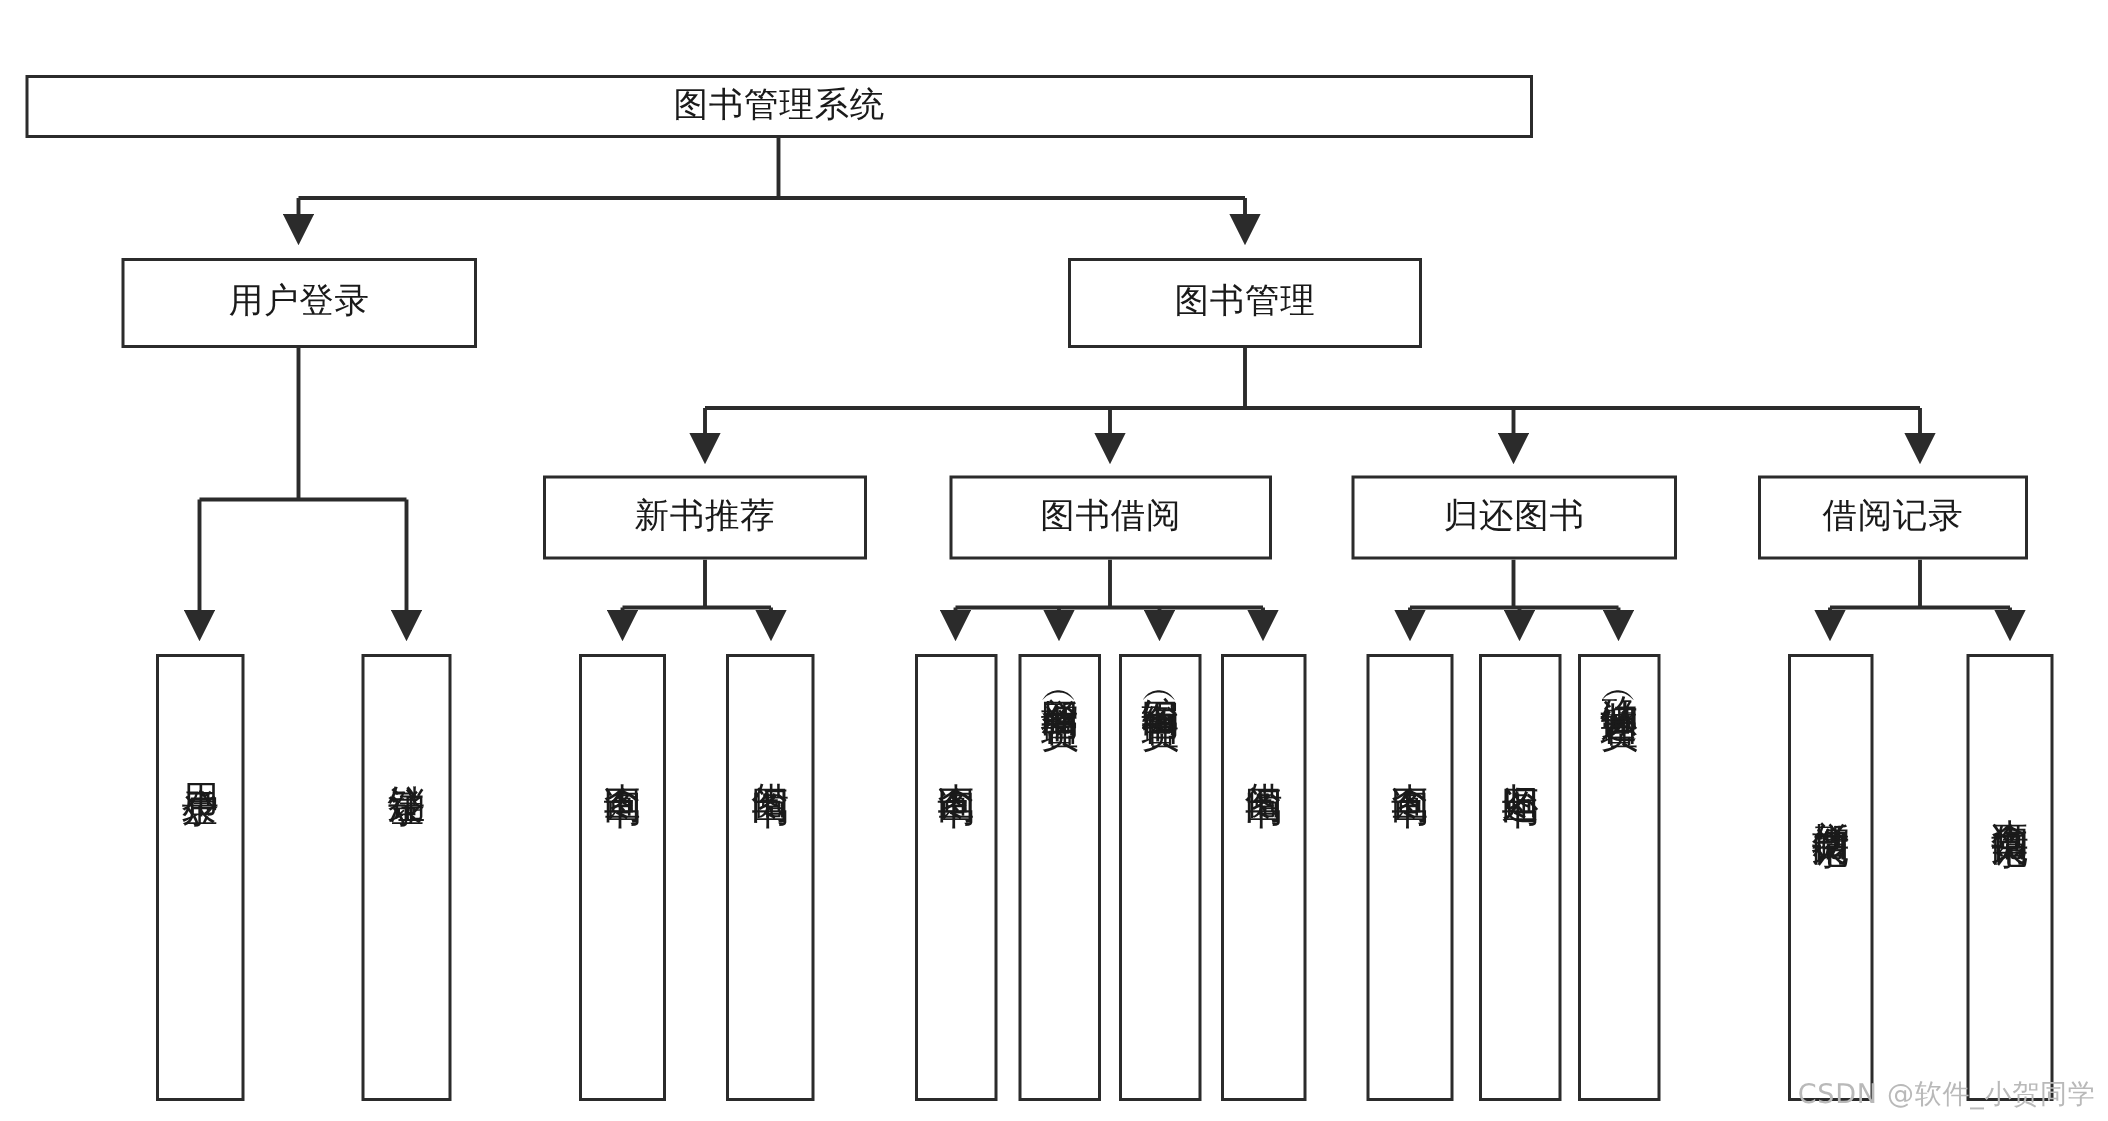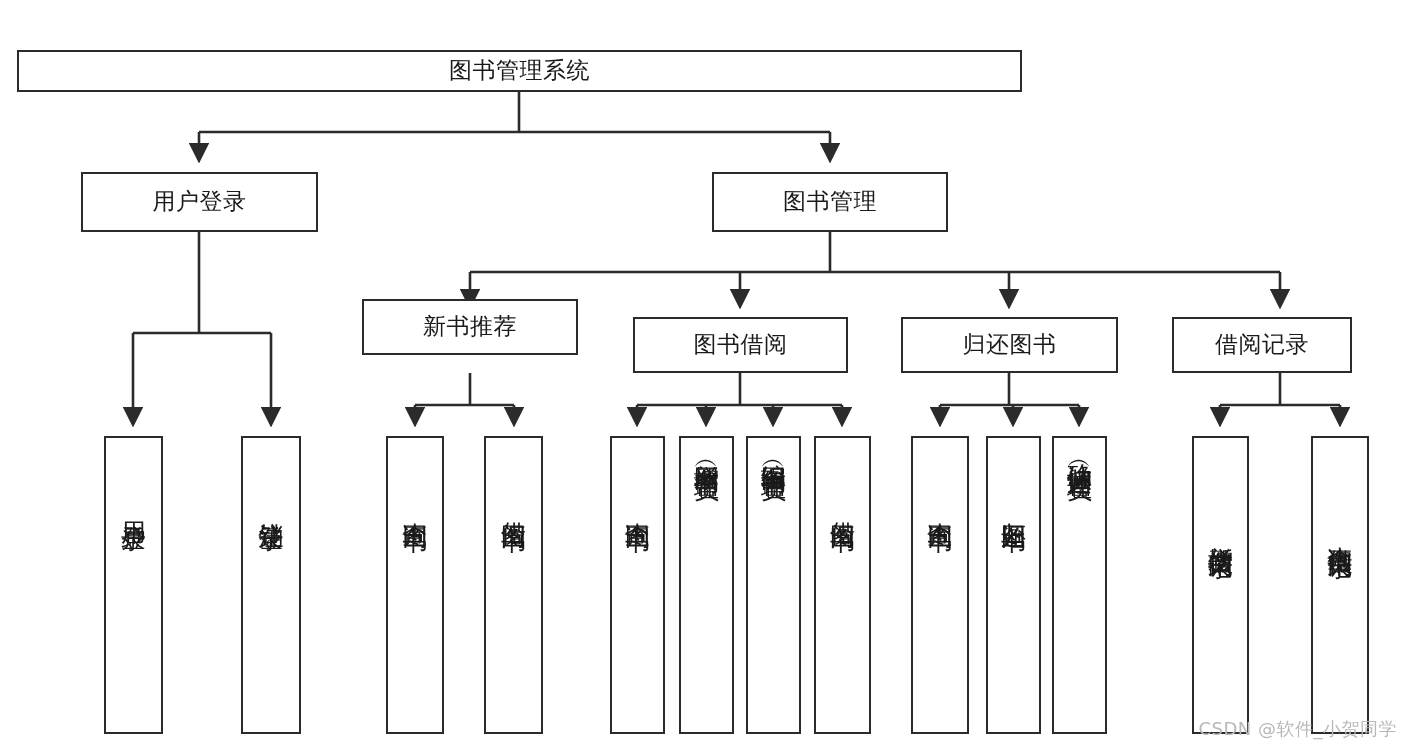--- a/index.html
+++ b/index.html
@@ -135,21 +135,21 @@
     <span class="label">图书管理系统</span>
   </div>
 
   <div class="node horizontal" style="left:81px; top:172px; width:237px; height:60px;">
     <span class="label">用户登录</span>
   </div>
   <div class="node horizontal" style="left:712px; top:172px; width:236px; height:60px;justify-content:center;">
     <span class="label">图书管理</span>
   </div>
 
-  <div class="node horizontal" style="left:362px; top:299px; width:216px; height:56px;">
+  <div class="node horizontal" style="left:362px; top:317px; width:216px; height:56px;">
     <span class="label">新书推荐</span>
   </div>
   <div class="node horizontal" style="left:633px; top:317px; width:215px; height:56px;justify-content:center;">
     <span class="label">图书借阅</span>
   </div>
   <div class="node horizontal" style="left:901px; top:317px; width:217px; height:56px;">
     <span class="label">归还图书</span>
   </div>
   <div class="node horizontal" style="left:1172px; top:317px; width:180px; height:56px;">
     <span class="label">借阅记录</span>

